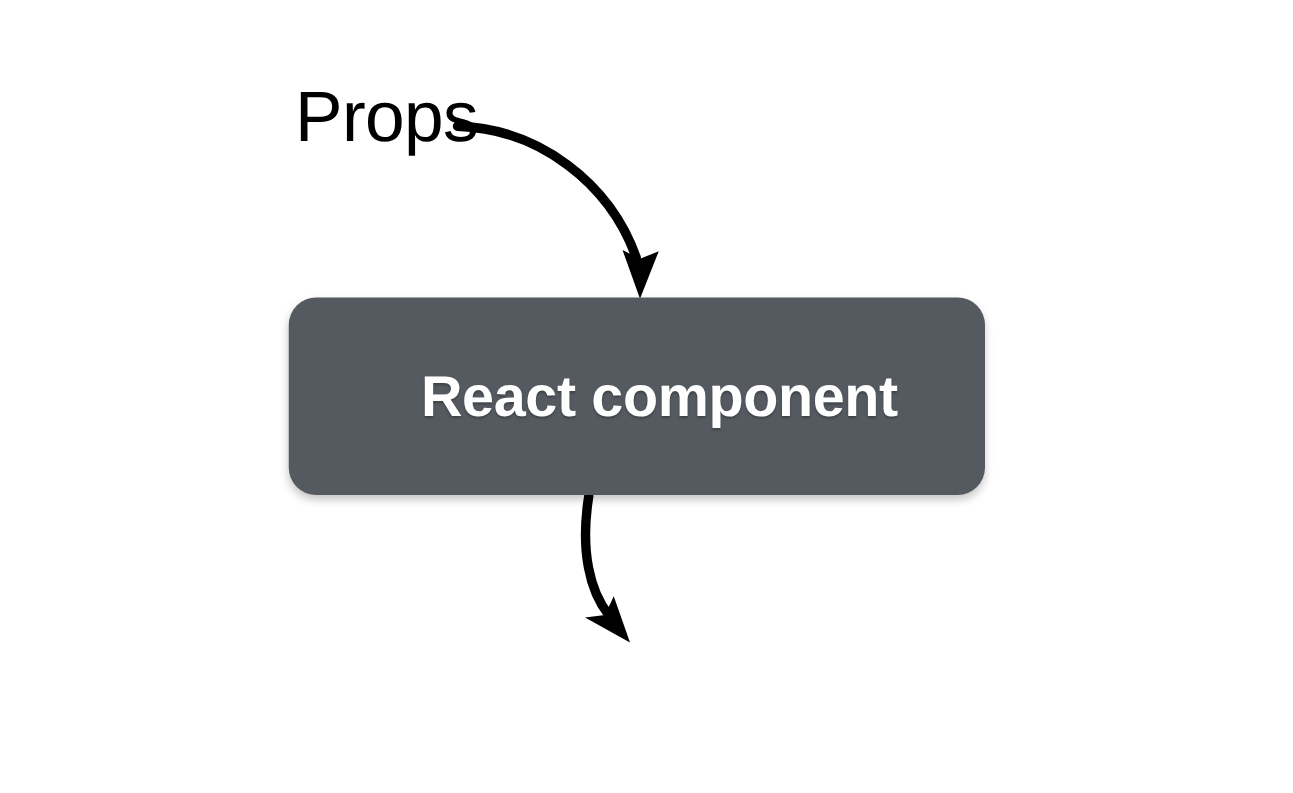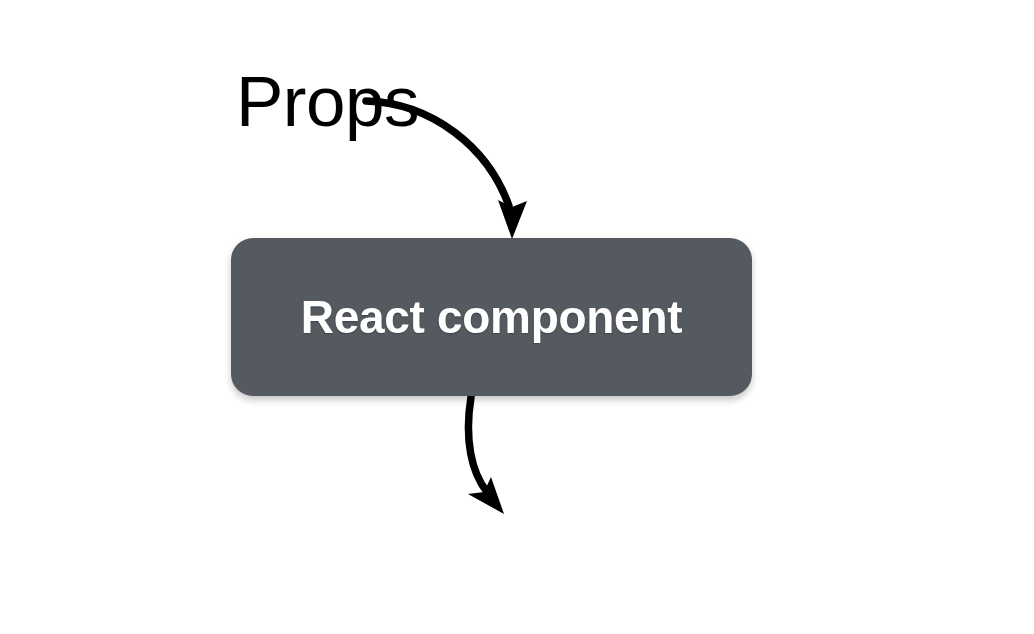--- a/index.html
+++ b/index.html
@@ -24,21 +24,21 @@
     top: 0;
     width: 1034px;
     height: 634px;
     pointer-events: none;
   }
   .diagram-label {
     position: absolute;
     color: #000000;
     font-family: "Liberation Sans", sans-serif;
     font-weight: 400;
-    font-size: 71px;
+    font-size: 57px;
     line-height: 1;
     letter-spacing: -0.5px;
     white-space: nowrap;
   }
   #props-label {
     left: 236px;
     top: 66px;
   }
   #react-element-label {
     left: 506px;
@@ -49,20 +49,21 @@
     left: 231px;
     top: 238px;
     width: 521px;
     height: 158px;
     background: #555a61;
     border-radius: 22px;
     box-shadow: 0 4px 7px rgba(0, 0, 0, 0.22);
     display: flex;
     align-items: center;
     justify-content: center;
+    padding-left: 36px;
   }
   #component-box-label {
     color: #ffffff;
     font-family: "Liberation Sans", sans-serif;
     font-weight: 700;
     font-size: 46px;
     line-height: 1;
     letter-spacing: -0.3px;
     white-space: nowrap;
     text-shadow: 0 1px 2px rgba(0, 0, 0, 0.28);

